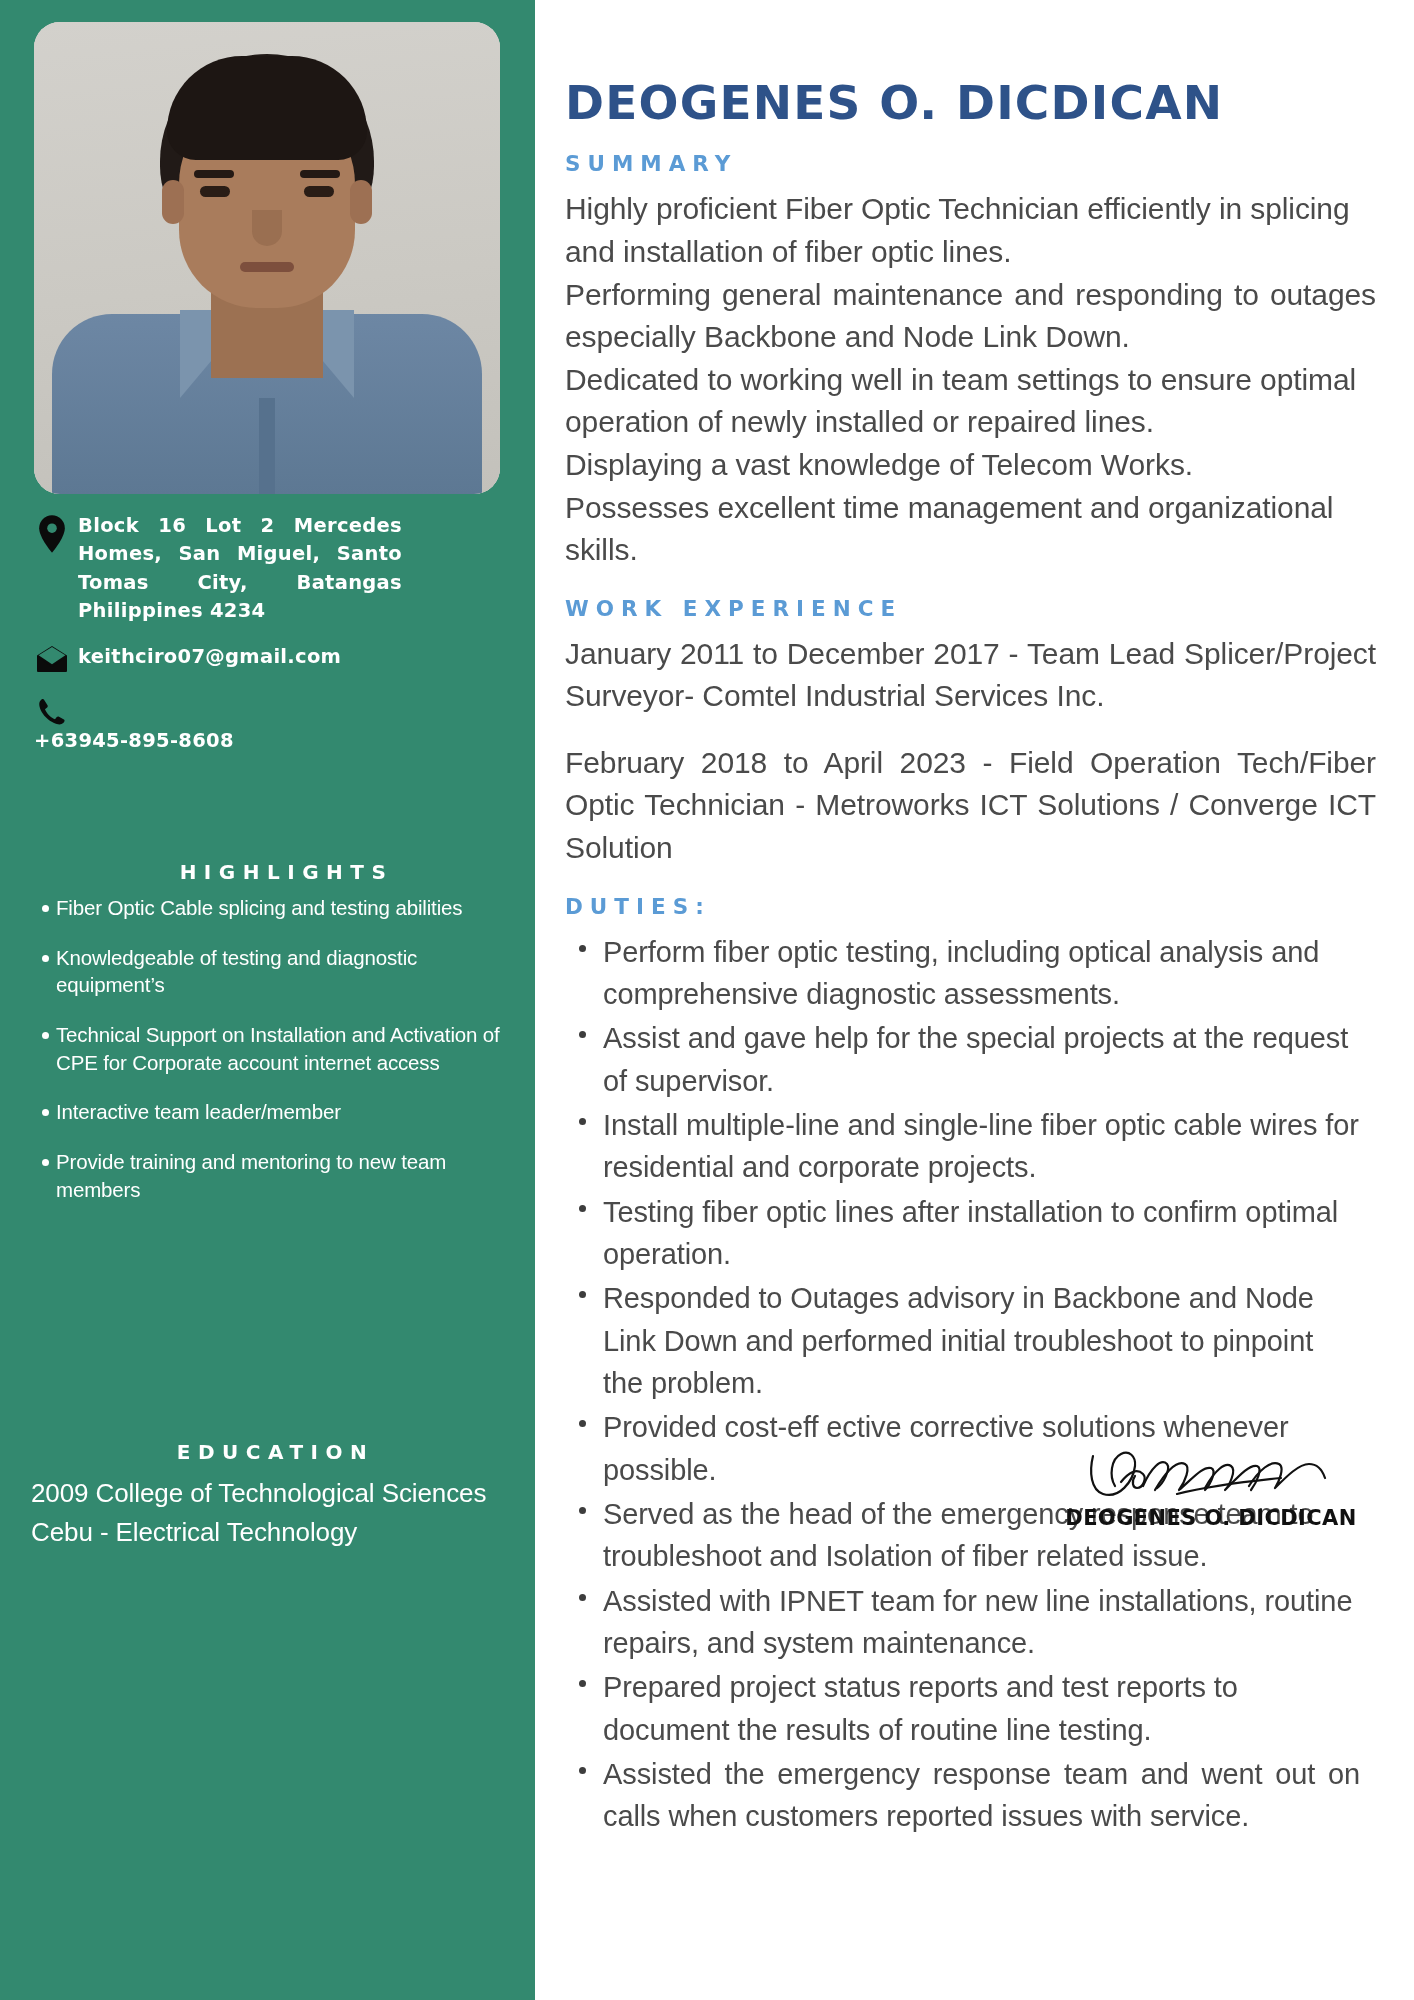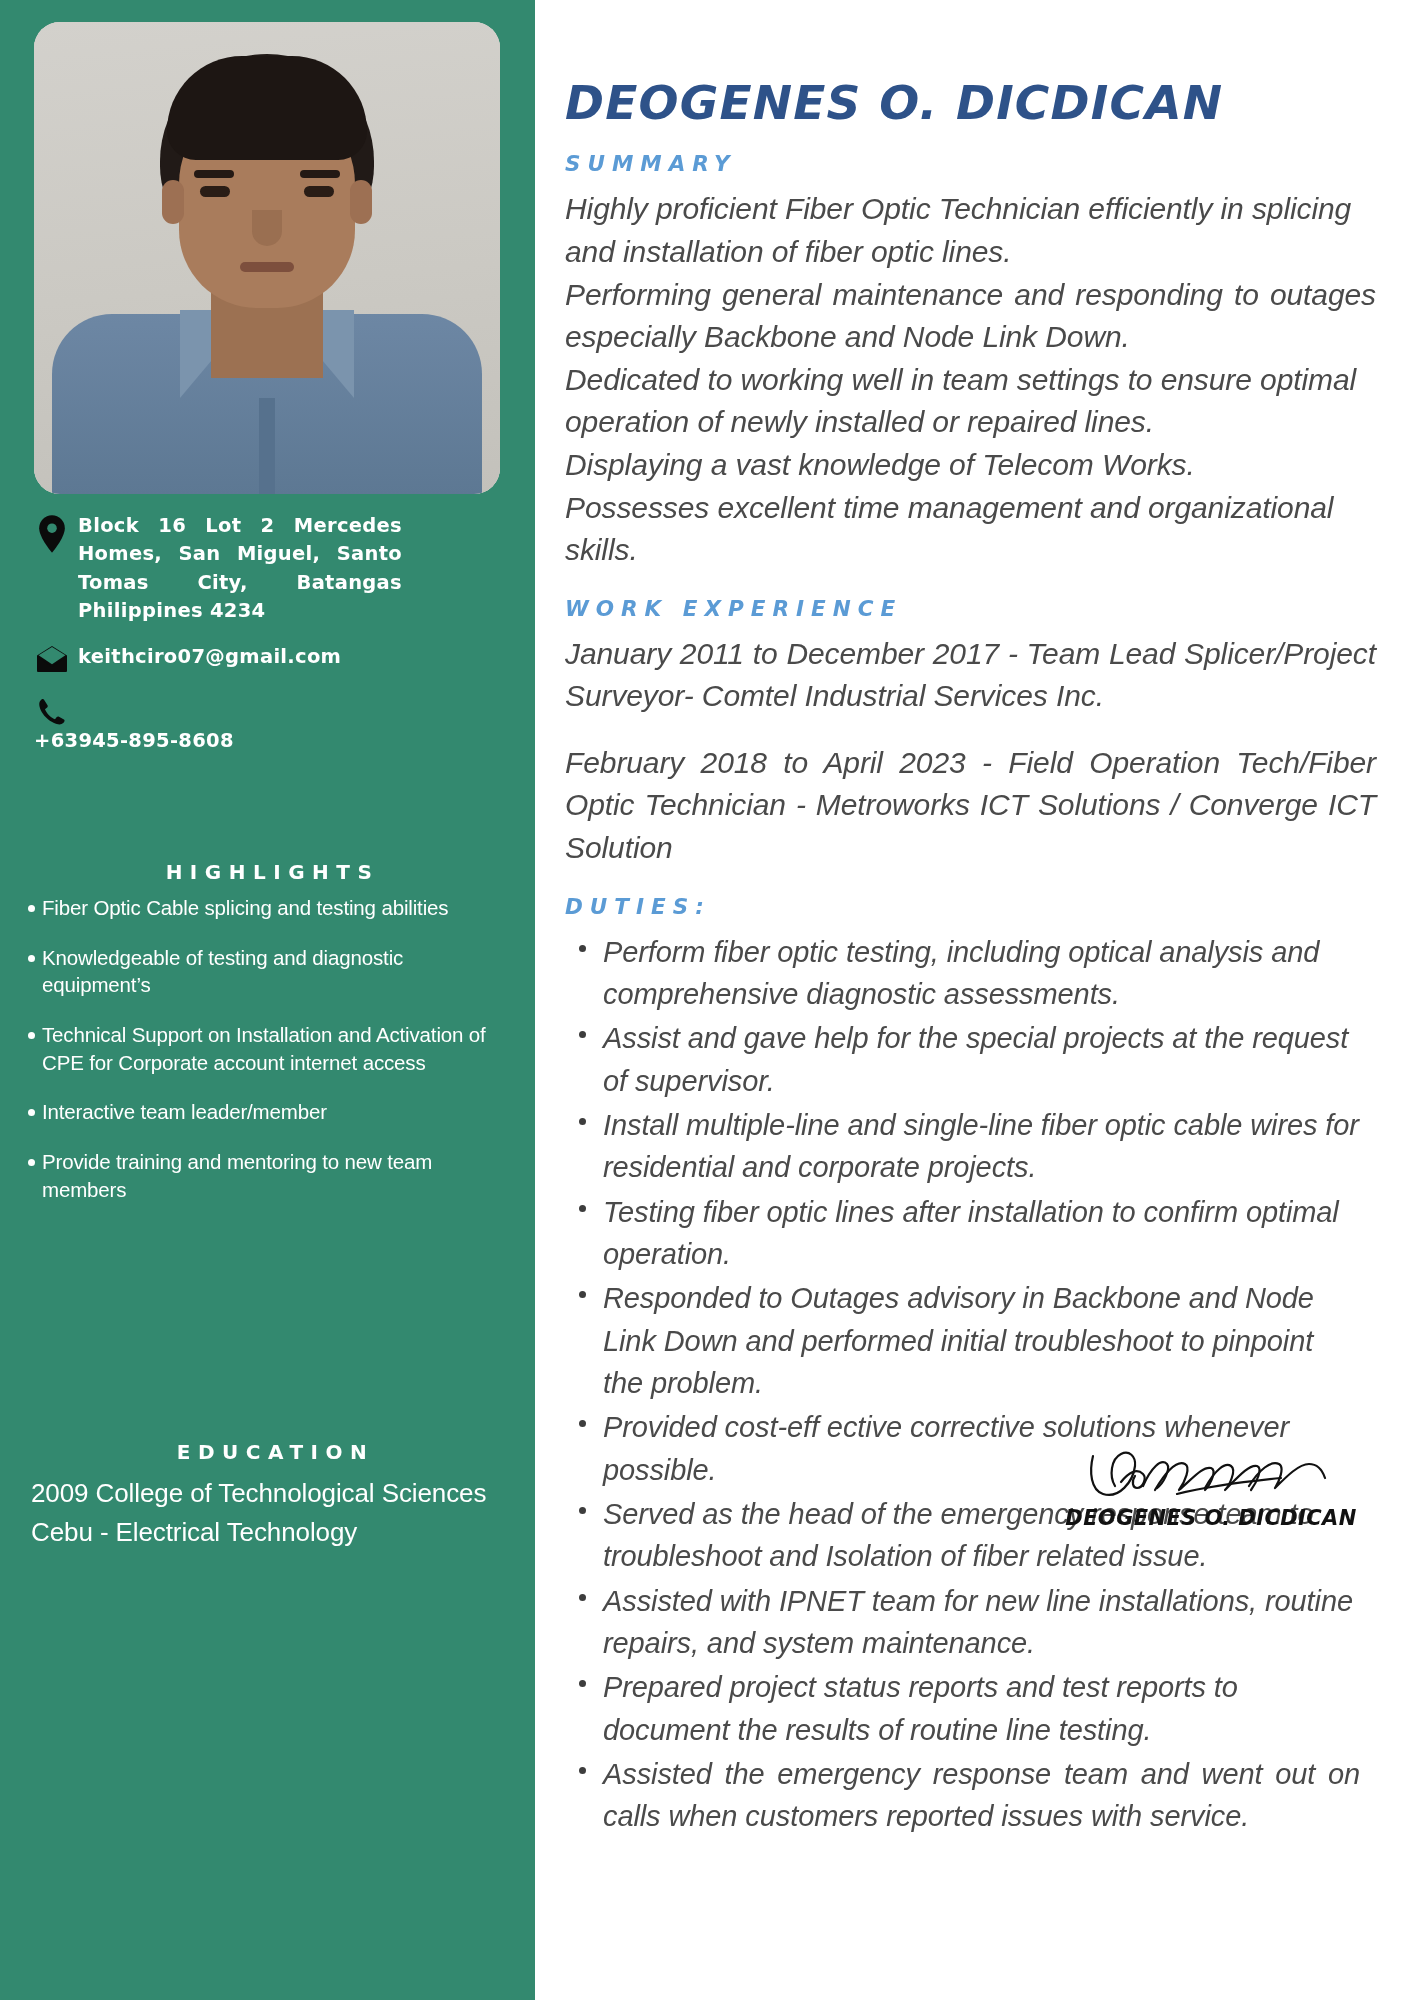--- a/index.html
+++ b/index.html
@@ -236,30 +236,29 @@
     color: #ffffff;
     font-family: "Liberation Sans", sans-serif;
     font-weight: 300;
     font-size: 26px;
     line-height: 1.5;
     margin: 0;
     padding-left: 2px;
     letter-spacing: -0.1px;
   }
 
-  #highlights-block { position: absolute; top: 860px; left: 4px; width: 535px; }
+  #highlights-block { position: absolute; top: 860px; left: 18px; width: 535px; }
   #education-block { position: absolute; top: 1440px; left: 0; width: 535px; padding-left: 7px; }
 
   
   .main {
     flex: 1;
     position: relative;
     padding: 0 38px 0 30px;
     box-sizing: border-box;
-    font-style: italic;
   }
   .name {
     color: #2e5289;
     font-family: "DejaVu Sans", sans-serif;
     font-weight: bold;
     font-size: 47px;
     letter-spacing: 1.2px;
     margin: 78px 0 0 0;
     line-height: 1.05;
   }

